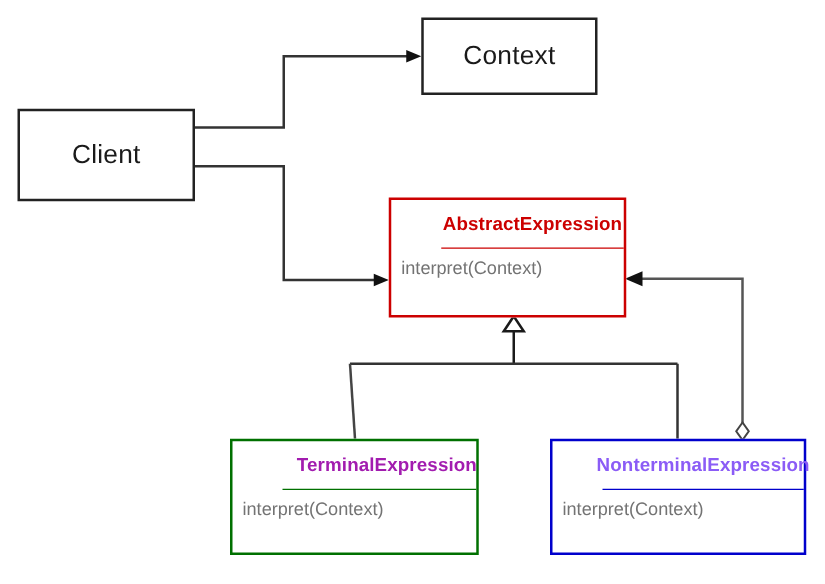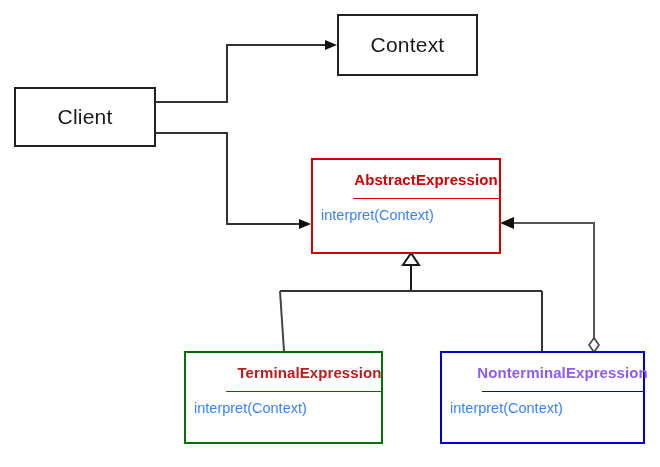--- a/index.html
+++ b/index.html
@@ -50,35 +50,35 @@
     justify-content: center;
     font-weight: bold;
     font-size: 15px;
     letter-spacing: 0.1px;
     margin-left: 40px;
   }
   .class-members {
     box-sizing: border-box;
     padding: 7px 0 0 8px;
     font-size: 14.5px;
-    color: #3b82f6;
+    color: #737373;
   }
   .member-row {
     line-height: 18px;
     white-space: nowrap;
   }
   
-  #box-client   { left: 14px;  top: 87px;  width: 142px; height: 60px; }
+  #box-client   { left: 14px;  top: 87px;  width: 142px; height: 74px; }
   #box-context  { left: 337px; top: 14px;  width: 141px; height: 62px; justify-content: center; }
   #box-abstract { left: 311px; top: 158px; width: 190px; height: 96px;
                   border-color: #cc0000; }
   #box-abstract .class-title { color: #cc0000; border-bottom: 1px solid #cc0000; }
   #box-terminal { left: 184px; top: 351px; width: 199px; height: 93px;
                   border-color: #007000; }
-  #box-terminal .class-title { color: #b91c1c; border-bottom: 1px solid #007000; padding-left: 12px; }
+  #box-terminal .class-title { color: #a21caf; border-bottom: 1px solid #007000; padding-left: 12px; }
   #box-nonterminal { left: 440px; top: 351px; width: 205px; height: 93px;
                   border-color: #0000cc; }
   #box-nonterminal .class-title { color: #8b5cf6; border-bottom: 1px solid #0000cc; }
 </style>
 </head>
 <body>
 
 <div id="diagram-canvas">
 
   <svg id="connector-layer" viewBox="0 0 660 467" width="660" height="467" xmlns="http://www.w3.org/2000/svg">

